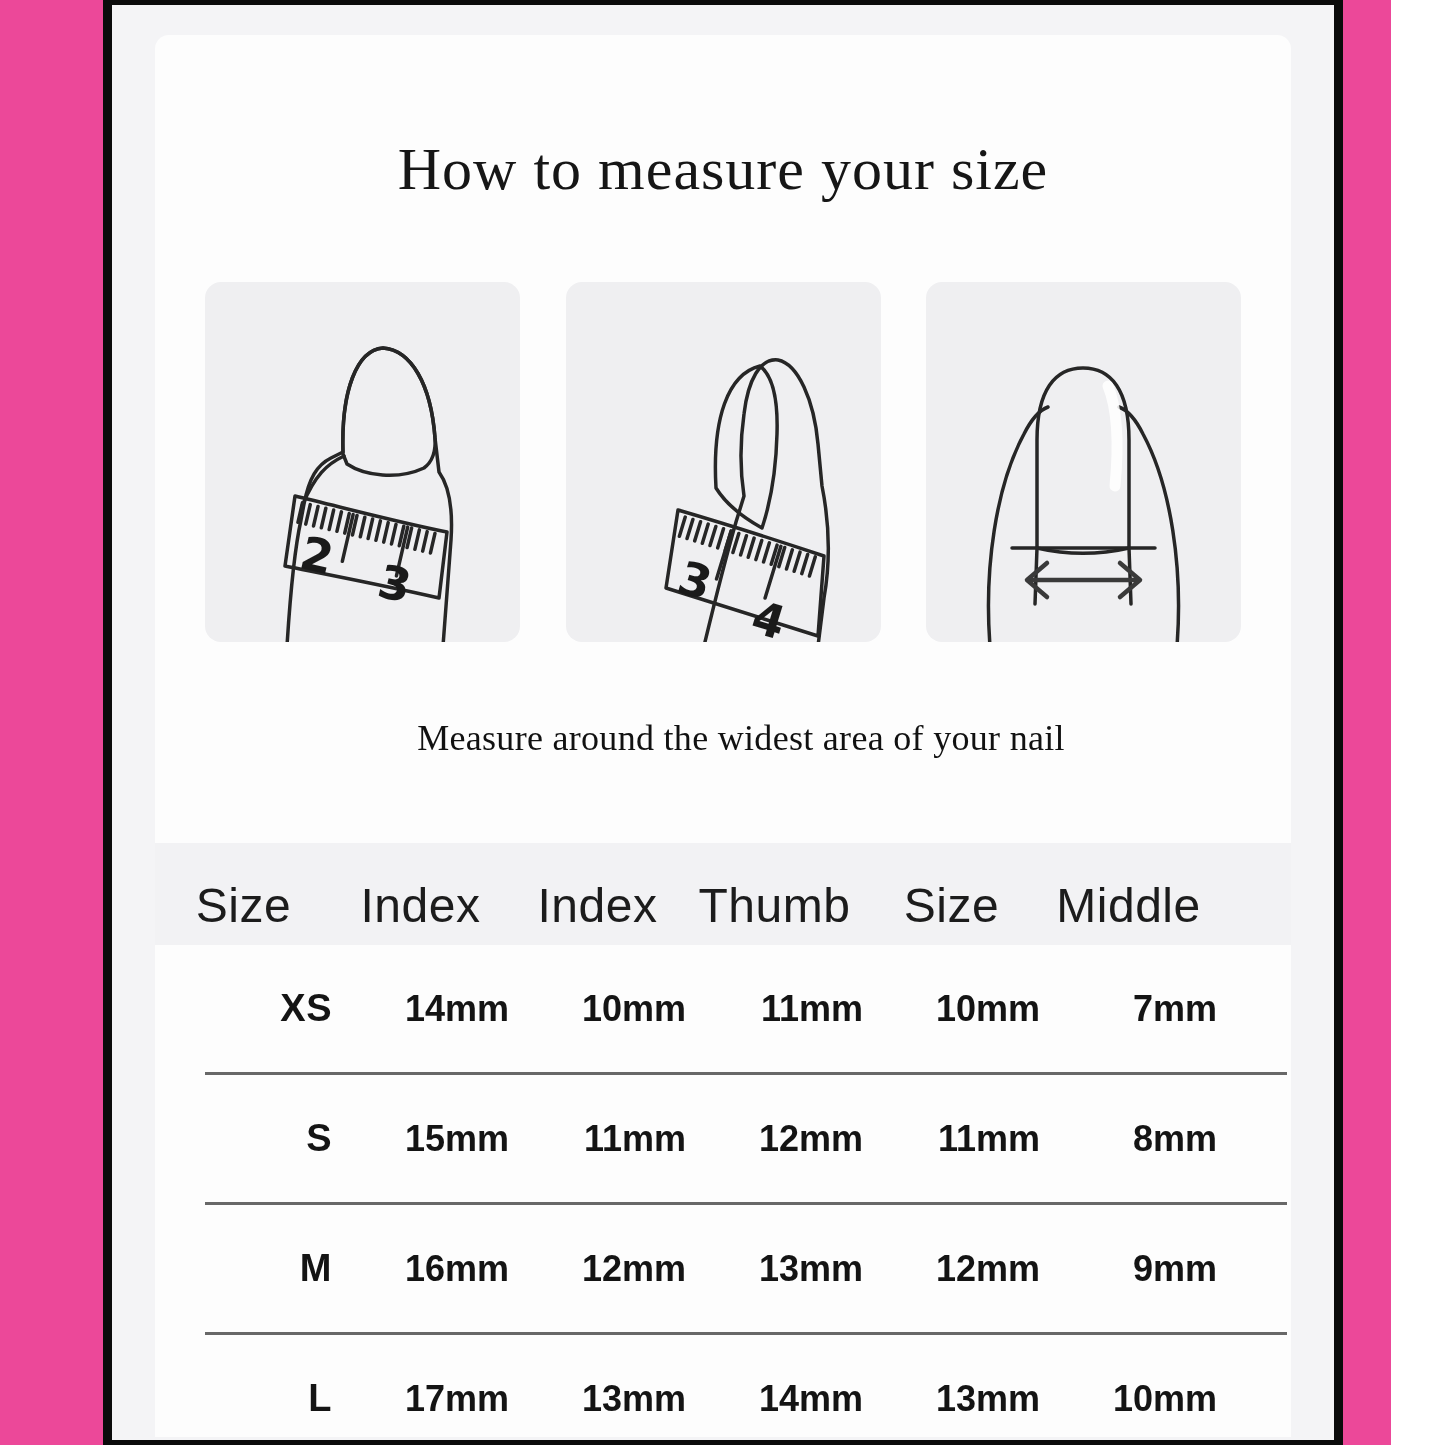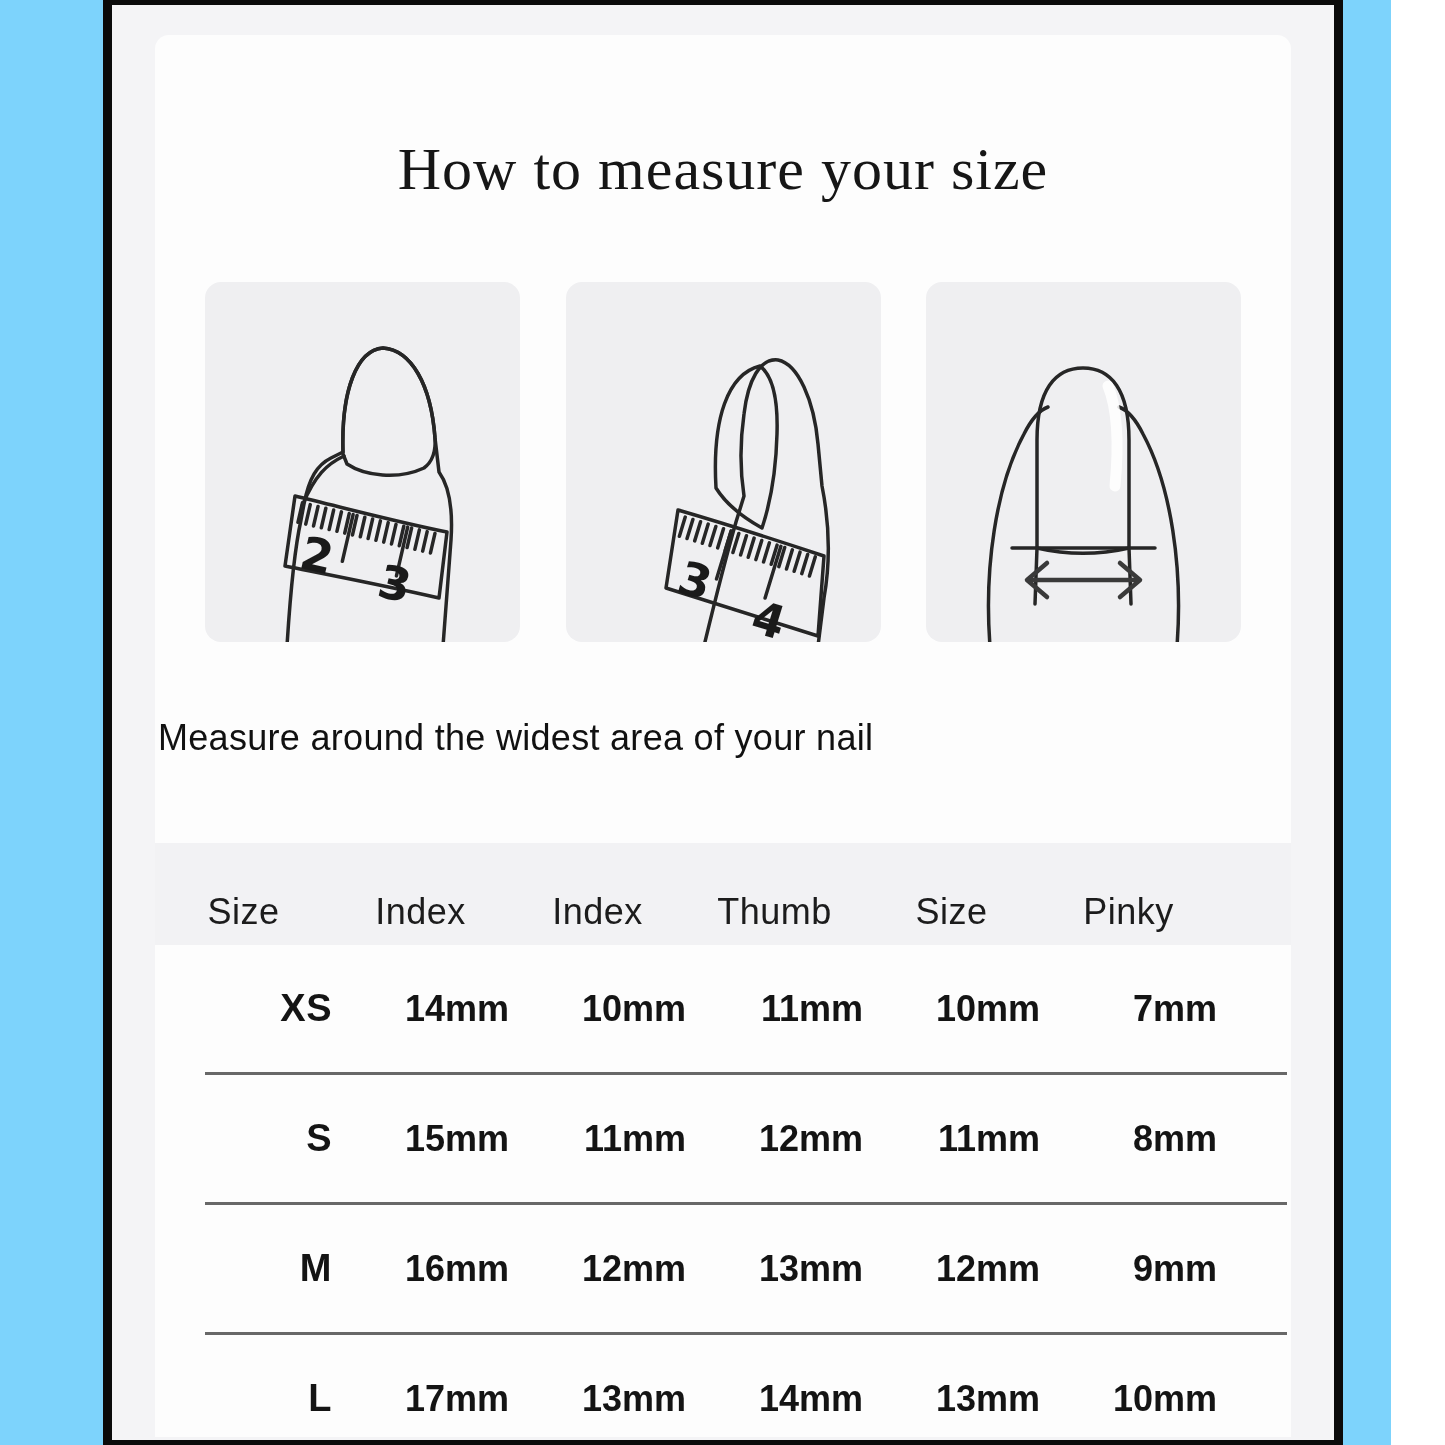--- a/index.html
+++ b/index.html
@@ -1,44 +1,44 @@
 <!DOCTYPE html>
 <html><head>
 <meta charset="utf-8">
 <style>
   * { margin:0; padding:0; box-sizing:border-box; }
   html,body { width:1445px; height:1445px; background:#ffffff; overflow:hidden;
               font-family:"Liberation Sans", sans-serif; }
-  .stage { position:relative; width:1391px; height:1445px; background:#7dd3fc; }
+  .stage { position:relative; width:1391px; height:1445px; background:#ec4899; }
 
   
   .frame { position:absolute; left:103px; top:-4px; width:1240px; height:1453px;
            border:9px solid #0b0b0b; background:#f4f4f6; }
 
   
   .card { position:absolute; left:155px; top:35px; width:1136px; height:1402px;
           background:#fdfdfd; border-radius:14px 14px 0 0; overflow:hidden; }
 
   .title { position:absolute; top:100px; left:0; width:100%; text-align:center;
            font-family:"Liberation Serif", serif; font-weight:400; font-size:60px;
            letter-spacing:1px; color:#161616; }
 
   .panels { position:absolute; top:247px; left:50px; width:1036px; height:360px;
             display:flex; justify-content:space-between; }
   .panel { width:315px; height:360px; background:#efeff1; border-radius:16px; overflow:hidden; }
   .panel svg { display:block; width:315px; height:360px; }
 
-  .subtitle { position:absolute; top:682px; left:3px; width:100%; text-align:left;
-              font-size:36px; letter-spacing:0.3px; color:#111111; }
+  .subtitle { position:absolute; top:682px; left:18px; width:100%; text-align:center;
+              font-size:36px; letter-spacing:0.3px; color:#111111;font-family:Liberation Serif, serif; }
 
   .table { position:absolute; top:808px; left:0; width:1136px; bottom:0; }
   .thead { height:102px; background:#f2f2f4; display:grid;
            grid-template-columns:repeat(6,177px); padding-right:74px;
            align-items:end; padding-bottom:12px; }
-  .thead .cell { text-align:center; font-size:36px; letter-spacing:0.5px; color:#1c1c1c; }
+  .thead .cell { text-align:center; font-size:48px; letter-spacing:0.5px; color:#1c1c1c; }
   .trow { height:127px; display:grid; grid-template-columns:repeat(6,177px);
           padding-right:74px; align-items:center; }
   .trow .cell { text-align:right; font-size:36px; font-weight:bold; color:#141414; }
   .trow .cell.size { font-size:38px; letter-spacing:0.5px; }
   .divider { height:3px; background:#686868; margin:0 4px 0 50px; border:none; }
 
   .sketch-line { stroke:#262626; stroke-width:3.5; fill:none;
                  stroke-linecap:round; stroke-linejoin:round; }
   .tape-num { font-family:"DejaVu Sans", sans-serif; font-weight:bold;
               font-size:46px; fill:#1a1a1a; }
@@ -103,21 +103,21 @@
 
     <p class="subtitle">Measure around the widest area of your nail</p>
 
     <div class="table">
       <div class="thead">
         <div class="cell">Size</div>
         <div class="cell">Index</div>
         <div class="cell">Index</div>
         <div class="cell">Thumb</div>
         <div class="cell">Size</div>
-        <div class="cell">Pinky</div>
+        <div class="cell">Middle</div>
       </div>
 
       <div class="trow">
         <div class="cell size">XS</div>
         <div class="cell">14mm</div>
         <div class="cell">10mm</div>
         <div class="cell">11mm</div>
         <div class="cell">10mm</div>
         <div class="cell">7mm</div>
       </div>

